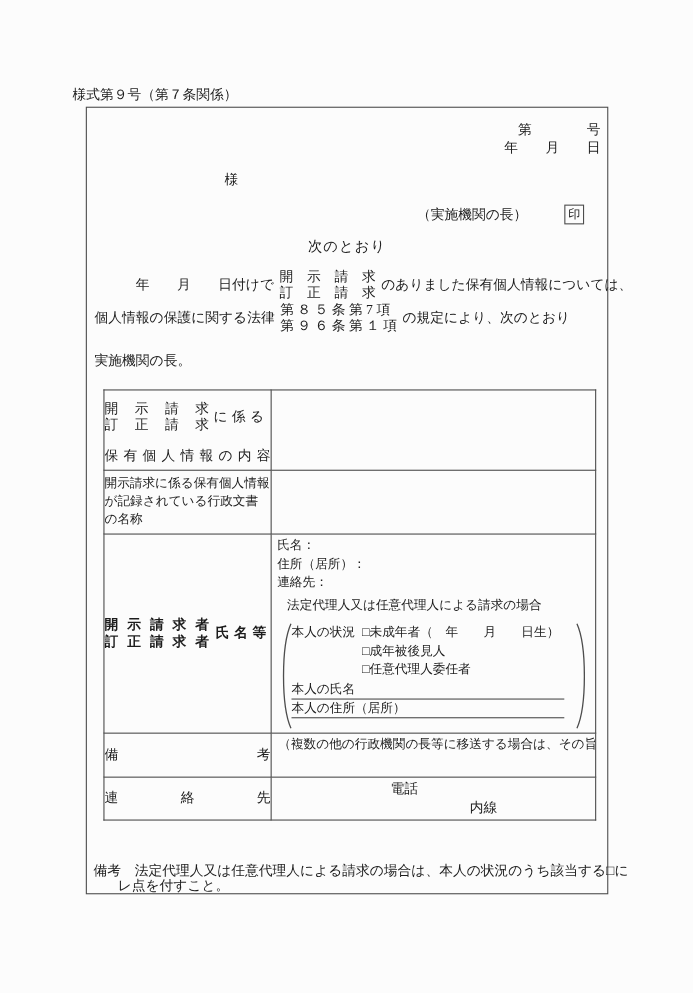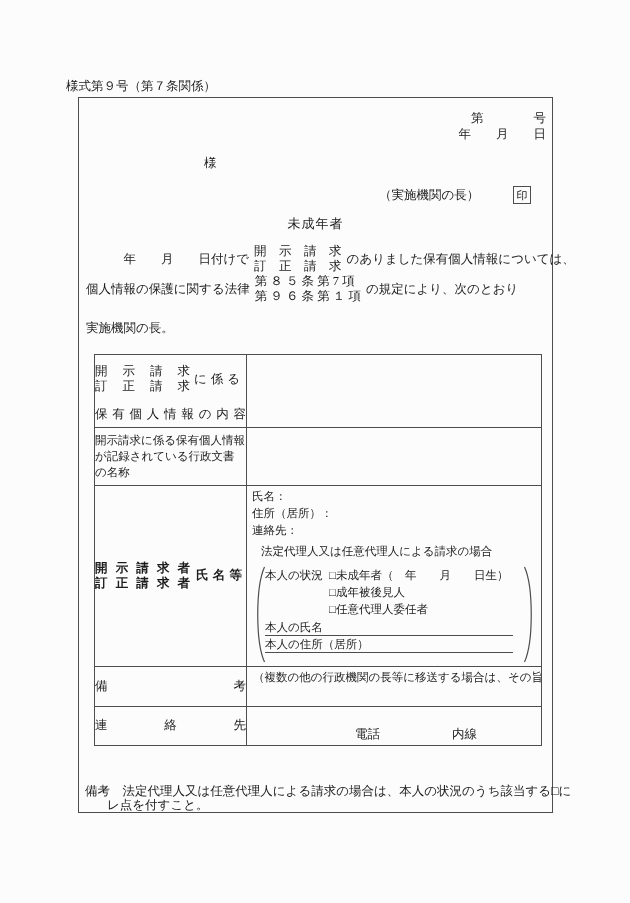--- a/index.html
+++ b/index.html
@@ -82,21 +82,21 @@
     border-bottom:1px solid #4d4d4d;height:16px;line-height:16px;
     width:248px;white-space:nowrap;margin-top:0.5px;
   }
   .center-cell{display:flex;align-items:center;}
   .h36{height:36px;}
   .h38{height:38px;}
   .h37{height:37px;}
   .full{width:100%;}
   .r5-note{font-size:11.5px;line-height:14px;padding:3px 4px 0 6px;white-space:nowrap;}
   .r6-right{display:flex;align-items:flex-end;height:37px;font-size:12.5px;}
-  .r6-inner{display:flex;padding-left:108px;padding-bottom:1px;white-space:nowrap;}
+  .r6-inner{display:flex;padding-left:108px;padding-bottom:1px;white-space:nowrap;flex-direction:column;}
   .r6-ext{margin-left:72px;}
   .footnote{
     position:absolute;left:6px;top:687px;width:465px;
     font-size:12.5px;line-height:13.5px;white-space:nowrap;
   }
   .footnote .cont{padding-left:22px;}
 </style>
 </head>
 <body>
 
@@ -109,21 +109,21 @@
     <div>年　　月　　日</div>
   </div>
 
   <div class="addressee">様</div>
 
   <div class="issuer-row">
     <span class="issuer">（実施機関の長）</span>
     <span class="seal">印</span>
   </div>
 
-  <div class="doc-title">未成年者</div>
+  <div class="doc-title">次のとおり</div>
 
   <div class="para">
     <div class="pline">
       <span>　　　年　　月　　日付けで</span>
       <span class="bstack">
         <div>開　示　請　求</div>
         <div>訂　正　請　求</div>
       </span>
       <span>のありました保有個人情報については、</span>
     </div>

